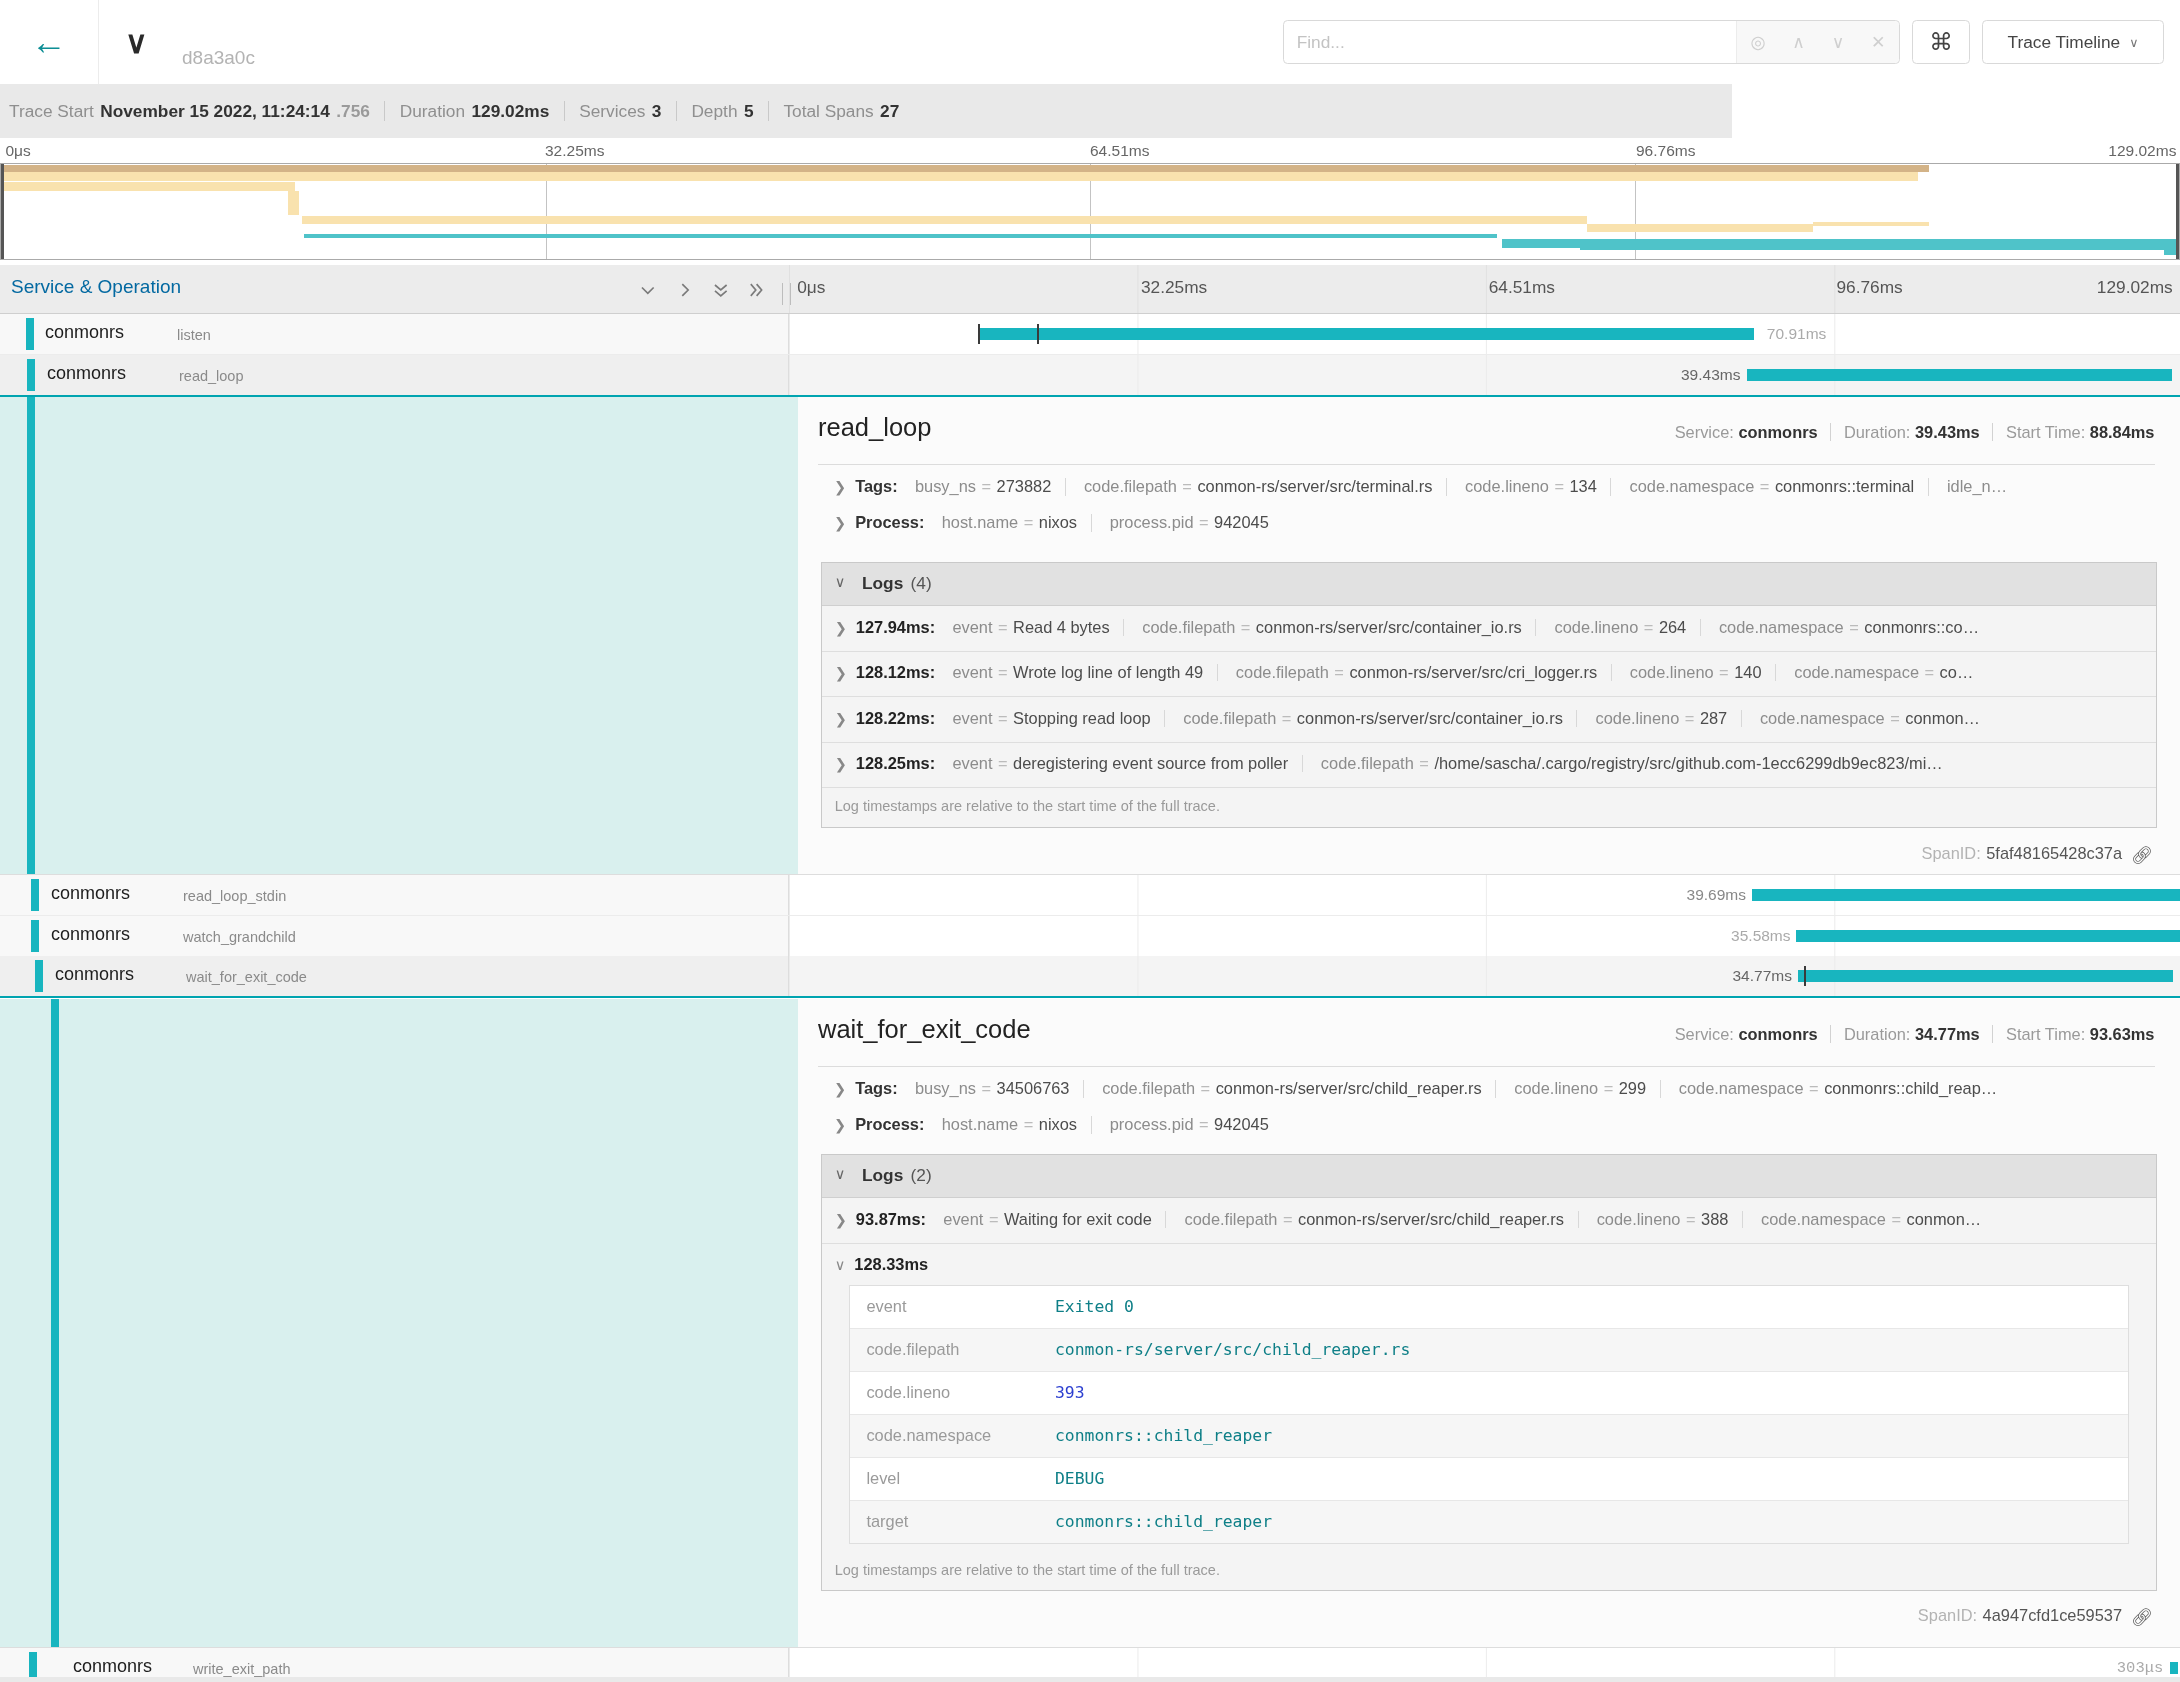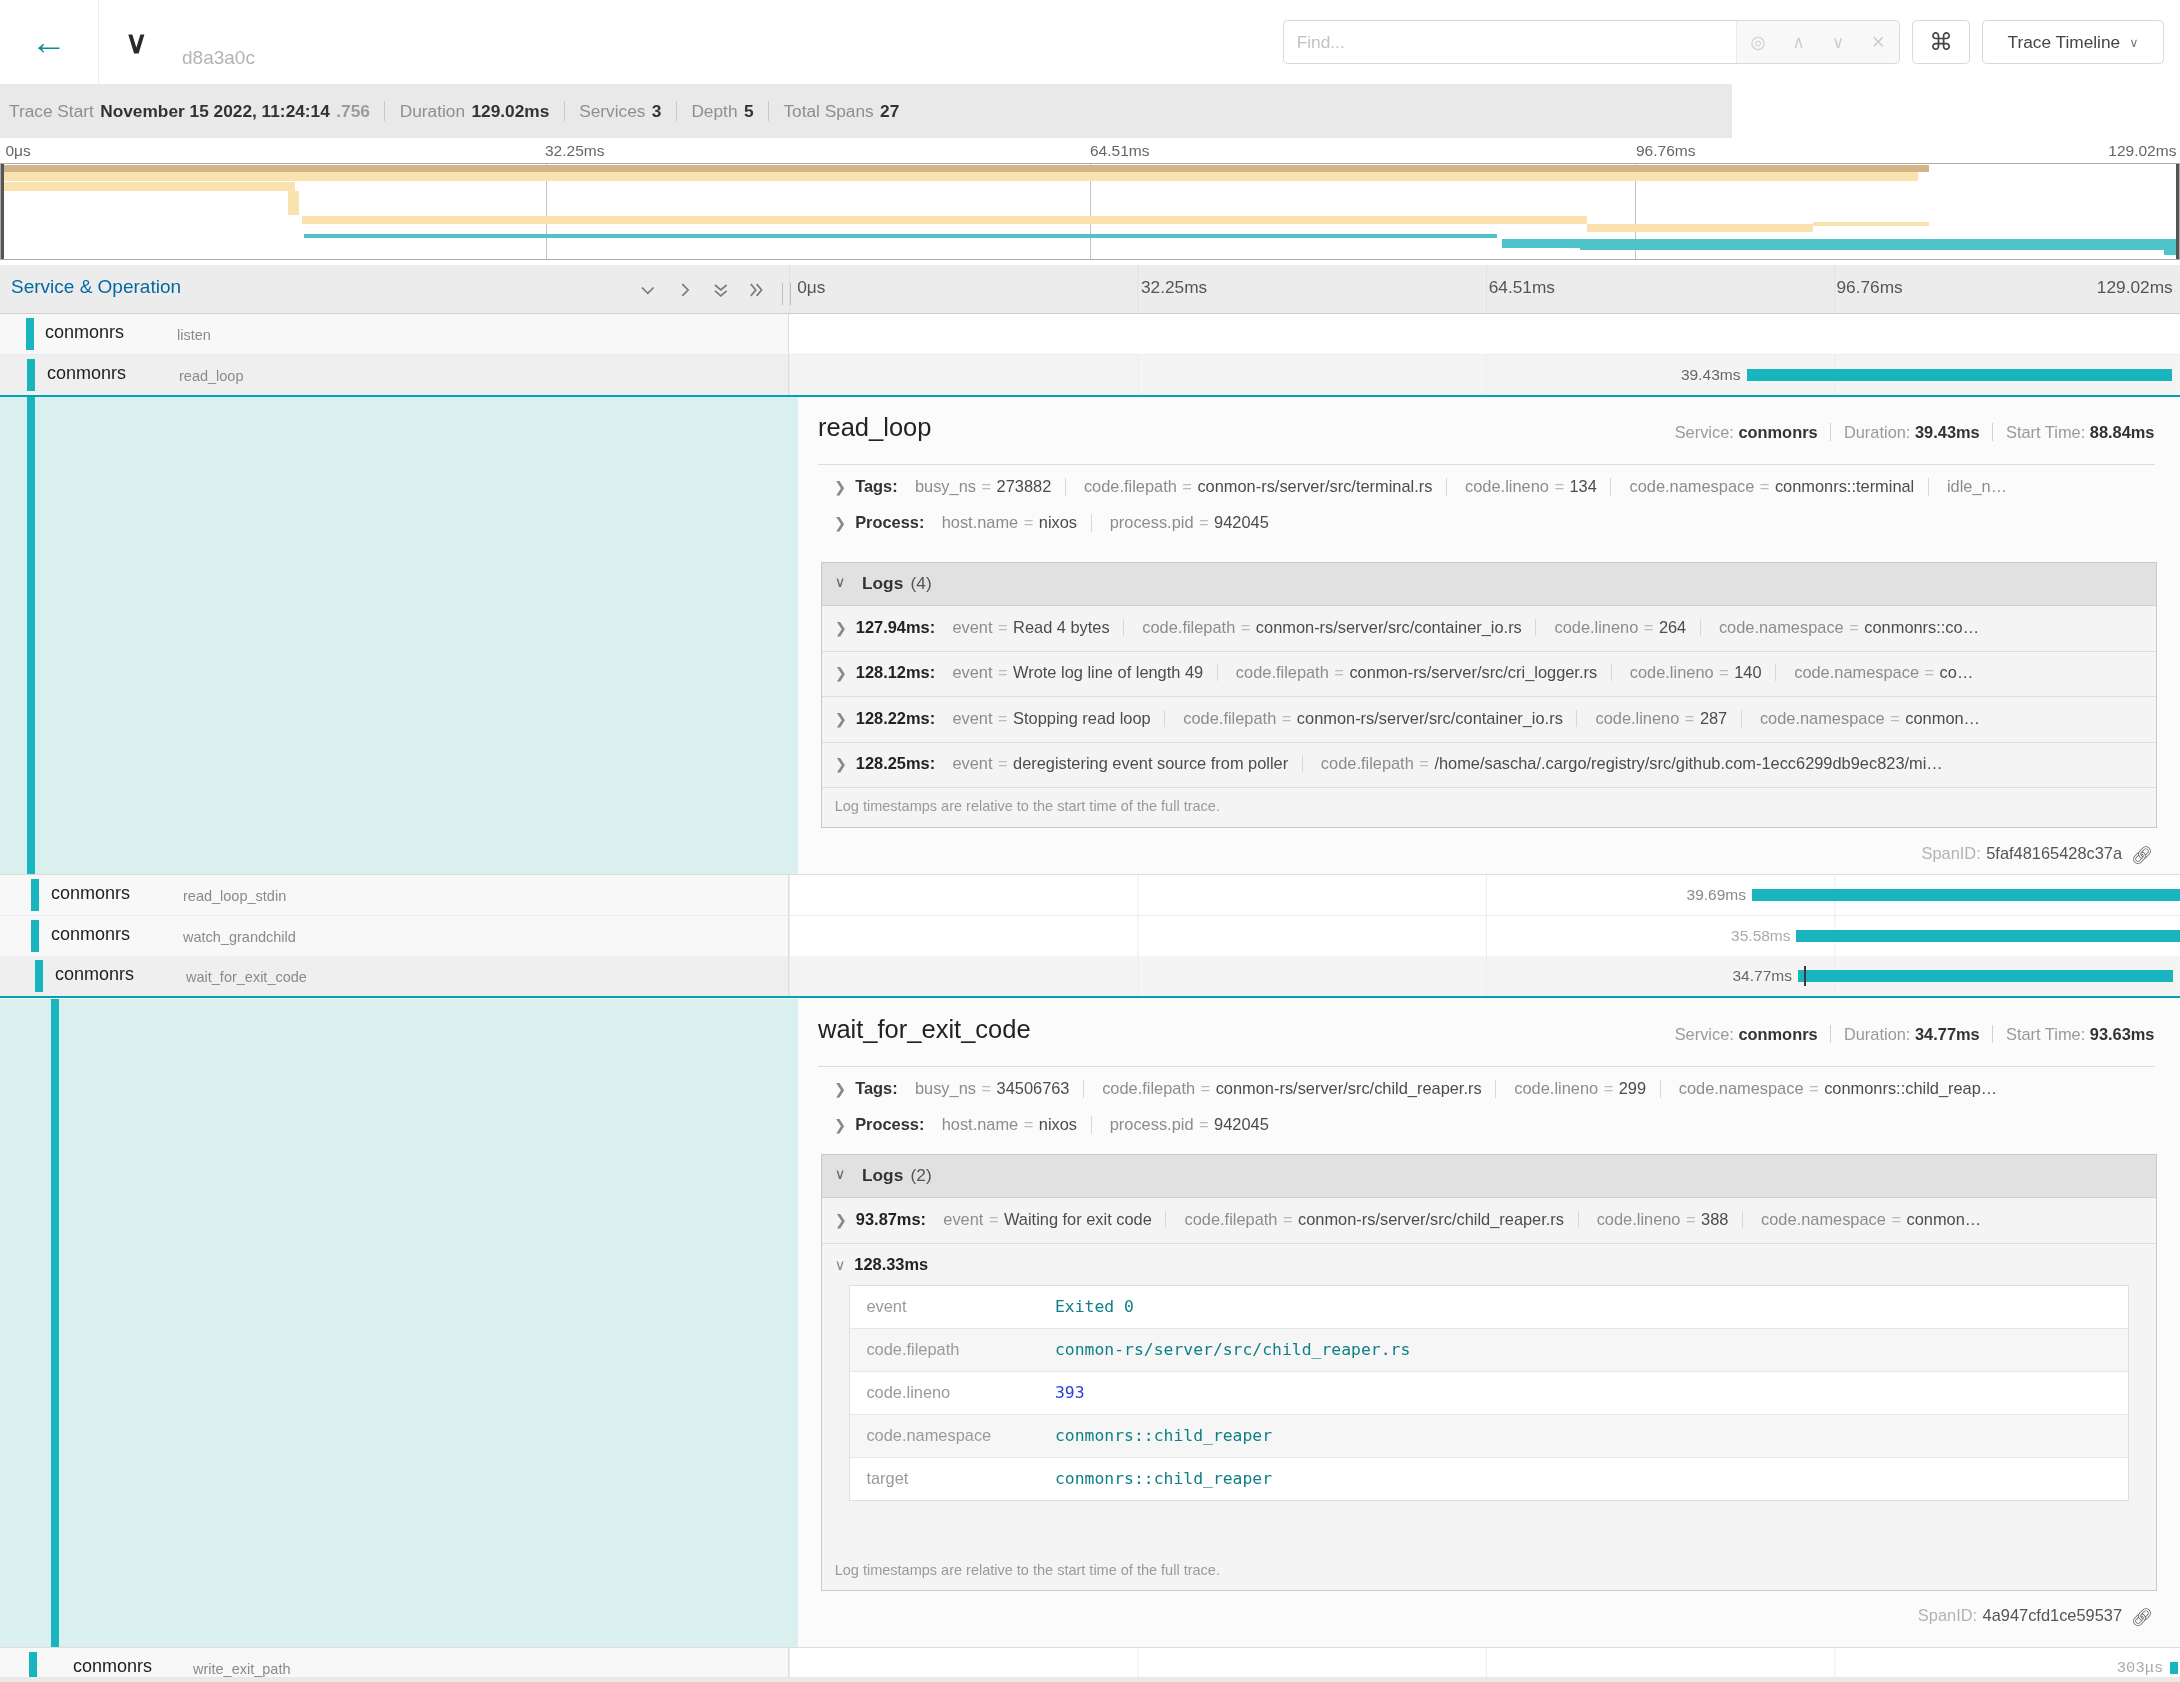--- a/index.html
+++ b/index.html
@@ -213,20 +213,26 @@
       <span class="tl-lbl" style="right:7.3px">129.02ms</span>
     </div>
   </div>
 
   <div class="row" style="top:314px">
     <div class="name">
       <div class="colorbar" style="left:25.5px"></div>
       <span class="svc-name" style="left:45px">conmonrs</span>
       <span class="op-name" style="left:177px">listen</span>
     </div>
+    <div class="tl">
+      <div class="bar" style="left: 13.6%; width: 55.8%;"></div>
+      <div class="marker" style="left: 13.6%;"></div>
+      <div class="marker" style="left: 17.85%;"></div>
+      <span class="bar-label dim" style="left: 70.3%;">70.91ms</span>
+    </div>
   </div>
 
   <div class="row sel" style="top:355px">
     <div class="name">
       <div class="colorbar" style="left:27px"></div>
       <span class="svc-name" style="left:47px">conmonrs</span>
       <span class="op-name" style="left:179px">read_loop</span>
     </div>
     <div class="tl">
       <div class="bar" style="left: 68.85%; width: 30.6%;"></div>
@@ -387,20 +393,24 @@
           </div>
           <div class="kvrow">
             <span class="kk">code.lineno</span>
             <span class="vv num">393</span>
           </div>
           <div class="kvrow">
             <span class="kk">code.namespace</span>
             <span class="vv">conmonrs::child_reaper</span>
           </div>
           <div class="kvrow">
+            <span class="kk">level</span>
+            <span class="vv">DEBUG</span>
+          </div>
+          <div class="kvrow">
             <span class="kk">target</span>
             <span class="vv">conmonrs::child_reaper</span>
           </div>
         </div>
         <div class="lognote" style="top:407px">Log timestamps are relative to the start time of the full trace.</div>
       </div>
       <div class="spanid" style="top:607px">
         <span>SpanID:</span><b>4a947cfd1ce59537</b><span class="linkicon">🔗︎</span>
       </div>
     </div>

